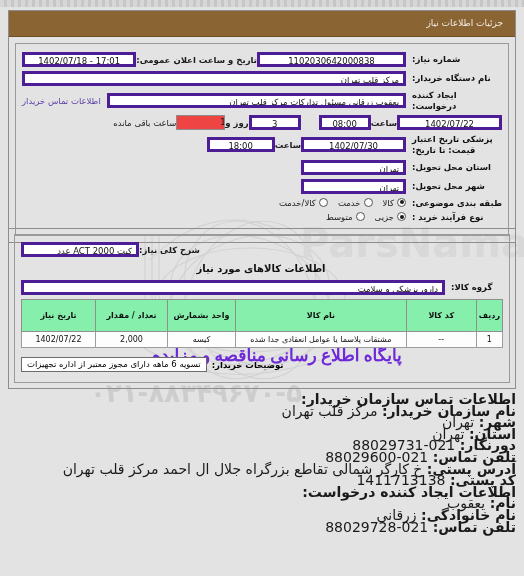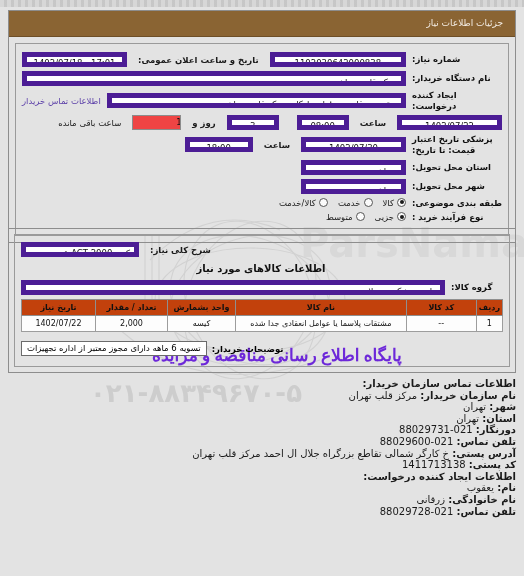--- a/index.html
+++ b/index.html
@@ -78,24 +78,24 @@
   .lbl {
     font-weight: bold;
     text-align: left;
     padding-left: 6px;
     font-size: 8.5px;
     color: #111;
     flex: 0 0 auto;
     line-height: 1.25;
   }
   .lbl.w-wide { width: 96px; }
-  .lbl2 { font-weight: bold; font-size: 8.5px; padding: 0 11px; white-space: nowrap; }
+  .lbl2 { font-weight: bold; font-size: 8.5px; padding: 0 0; white-space: nowrap; }
 
   .field {
-    border: 5px solid #4c1d95;
+    border: 3px solid #4c1d95;
     background: #fff;
     height: 15px;
     line-height: 13px;
     font-size: 8.5px;
     padding: 0 4px;
     text-align: right;
     color: #111;
     white-space: nowrap;
     overflow: hidden;
   }
@@ -171,24 +171,24 @@
   }
 
   table.goods {
     width: 100%;
     border-collapse: collapse;
     font-size: 8px;
     margin-top: 3px;
     background: transparent;
   }
   table.goods th {
-    background: #c2410c;
+    background: #86efac;
     border: 1px solid #8f8f8f;
     font-weight: bold;
-    padding: 3px 2px;
+    padding: 11px 2px;
     color: #101010;
     font-size: 8px;
   }
   table.goods td {
     border: 1px solid #9d9d9d;
     padding: 3px 2px;
     text-align: center;
     color: #111;
     background: #fdfdfd;
     height: 16px;
@@ -210,23 +210,23 @@
     height: 15px;
     line-height: 13px;
     padding: 0 5px;
     white-space: nowrap;
   }
 
   
   .footer {
     position: absolute;
     left: 8px; right: 8px;
-    top: 378px;
+    top: 394px;
     text-align: right;
-    font-size: 10px;
+    font-size: 14px;
     line-height: 11.6px;
     color: #1a1a1a;
     z-index: 2;
   }
   .footer b { font-weight: bold; }
   .footer .ltrnum { direction: ltr; unicode-bidi: embed; }
 </style>
 </head>
 <body>
 

